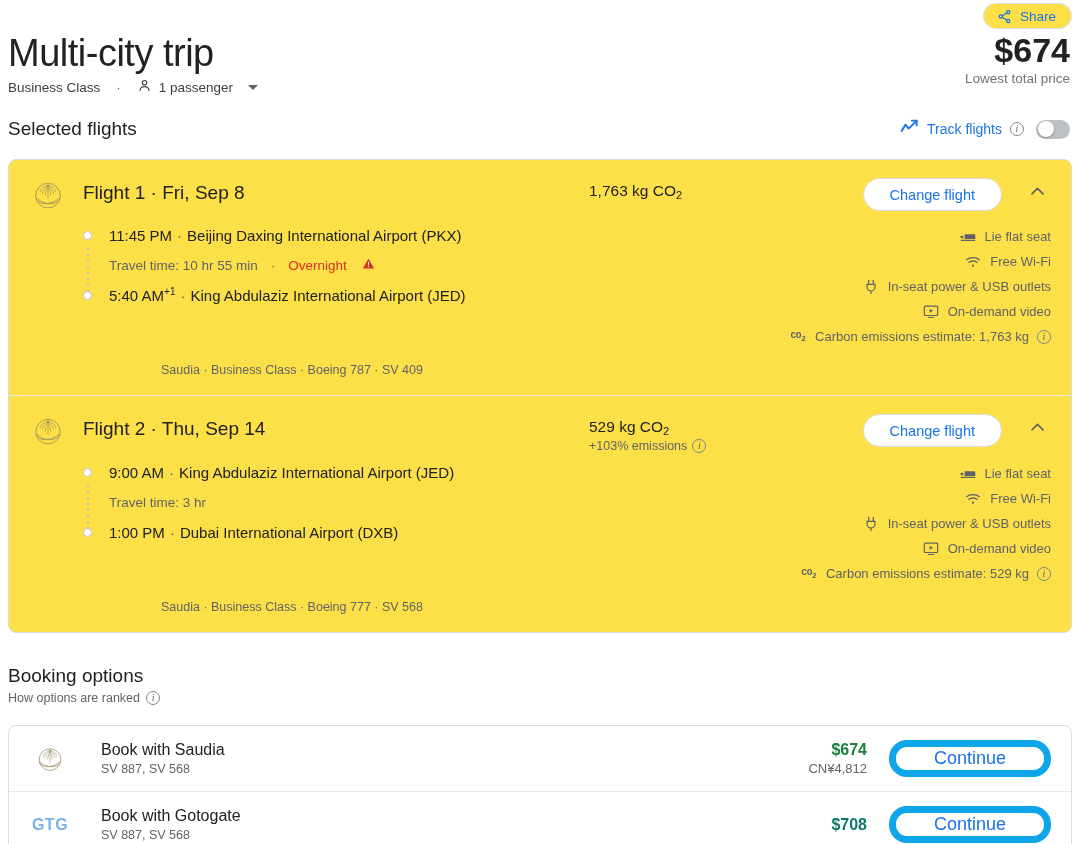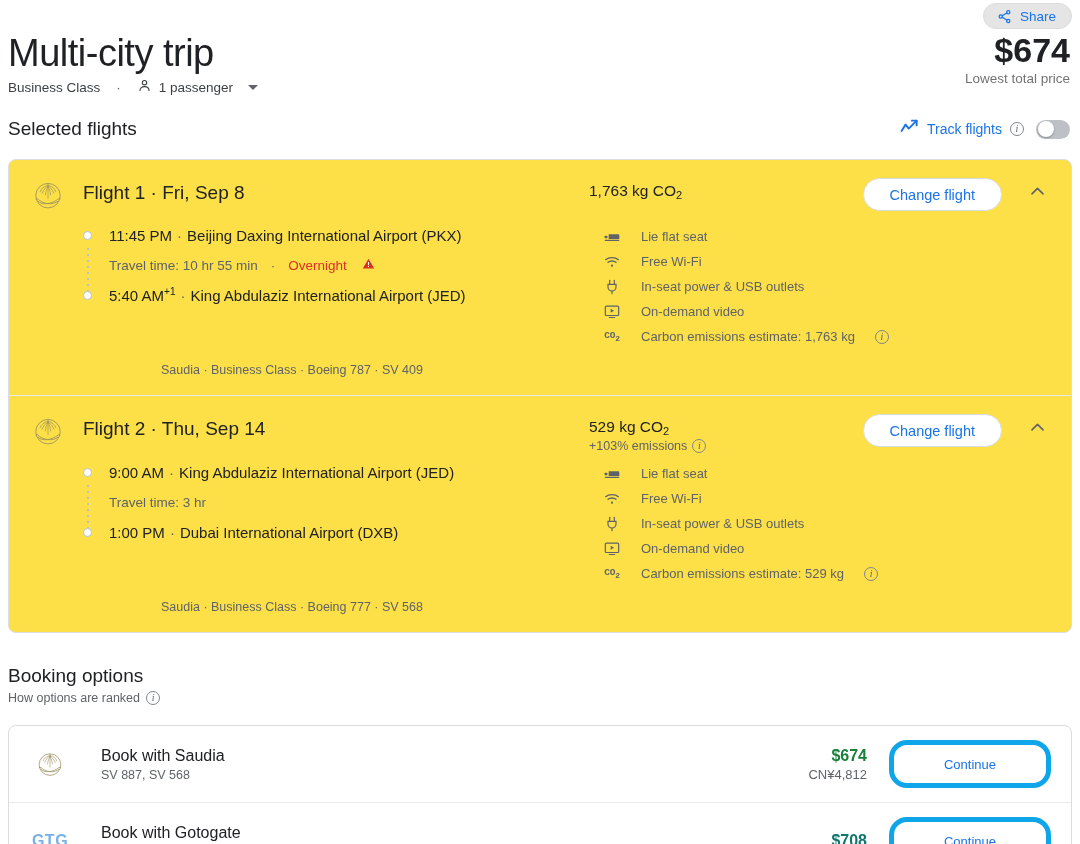--- a/index.html
+++ b/index.html
@@ -12,21 +12,21 @@
     overflow: hidden;
   }
   .page { position: relative; width: 1080px; height: 844px; padding: 0 8px; }
 
   
   .share-row { display: flex; justify-content: flex-end; padding-top: 3px; }
   .share-btn {
     display: inline-flex; align-items: center; gap: 8px;
     border: 1px solid #dadce0; border-radius: 16px;
     height: 26px; padding: 0 15px 0 13px;
-    background: #e5e5e5; color: #1a73e8;
+    background: #fde047; color: #1a73e8;
     font-size: 13.5px; font-weight: 500; cursor: pointer;
   }
   .share-btn svg { display: block; }
 
   
   .title-row { display: flex; align-items: flex-start; justify-content: space-between; margin-top: 2px; }
   .title-left { padding-left: 0; }
   h1.trip-title {
     font-size: 38px; font-weight: 400; letter-spacing: -0.5px;
     line-height: 44px; color: #202124;
@@ -118,21 +118,21 @@
     width: 2px;
     background-image: linear-gradient(to bottom, #bdc1c6 0 2px, transparent 2px 6px);
     background-size: 2px 6px; background-repeat: repeat-y;
     height: 50px;
   }
   .fc-meta {
     font-size: 12.5px; color: #5f6368; padding-left: 130px; margin-top: 14px;
   }
 
   .amenities { flex: 1; padding-left: 52px; padding-top: 2px; }
-  .amenity { display: flex; align-items: center; gap: 20px; min-height: 25px; font-size: 13px; color: #5f6368; }
+  .amenity { display: flex; align-items: center; gap: 8px; min-height: 25px; font-size: 13px; color: #5f6368; justify-content: flex-end; }
   .amenity .ic { width: 18px; flex: 0 0 18px; display: flex; align-items: center; justify-content: center; }
   .co2-tag {
     font-family: "Liberation Mono", monospace; font-size: 9.5px;
     font-weight: 700; color: #5f6368; letter-spacing: -.3px;
   }
   .co2-tag sub { font-size: 8px; }
 
   
   .booking-head { margin-top: 32px; }
   h2.booking-title { font-size: 19px; font-weight: 500; color: #202124; }
@@ -150,23 +150,23 @@
     color: #79b0e8; letter-spacing: 0.5px;
   }
   .b-text { flex: 1; padding-left: 32px; }
   .b-name { font-size: 16px; color: #202124; }
   .b-flights { font-size: 12.5px; color: #5f6368; margin-top: 3px; }
   .b-price { text-align: right; padding-right: 22px; min-width: 110px; }
   .b-price-main { font-size: 16px; font-weight: 700; color: #0f766e; }
   .b-price-main.green { color: #188038; }
   .b-price-alt { font-size: 13px; color: #5f6368; margin-top: 2px; }
   .continue-btn {
-    border: 5px solid #0ea5e9; border-radius: 18px; height: 48px;
+    border: 7px solid #0ea5e9; border-radius: 18px; height: 37px;
     width: 162px; background: #fff; color: #1a73e8;
-    font-size: 13px; font-weight: 500; cursor: pointer;
+    font-size: 18px; font-weight: 500; cursor: pointer;
     font-family: "Liberation Sans", sans-serif;
   }
 </style>
 </head>
 <body>
 
 <div class="page">
 
   <div class="share-row">
     <button class="share-btn">

